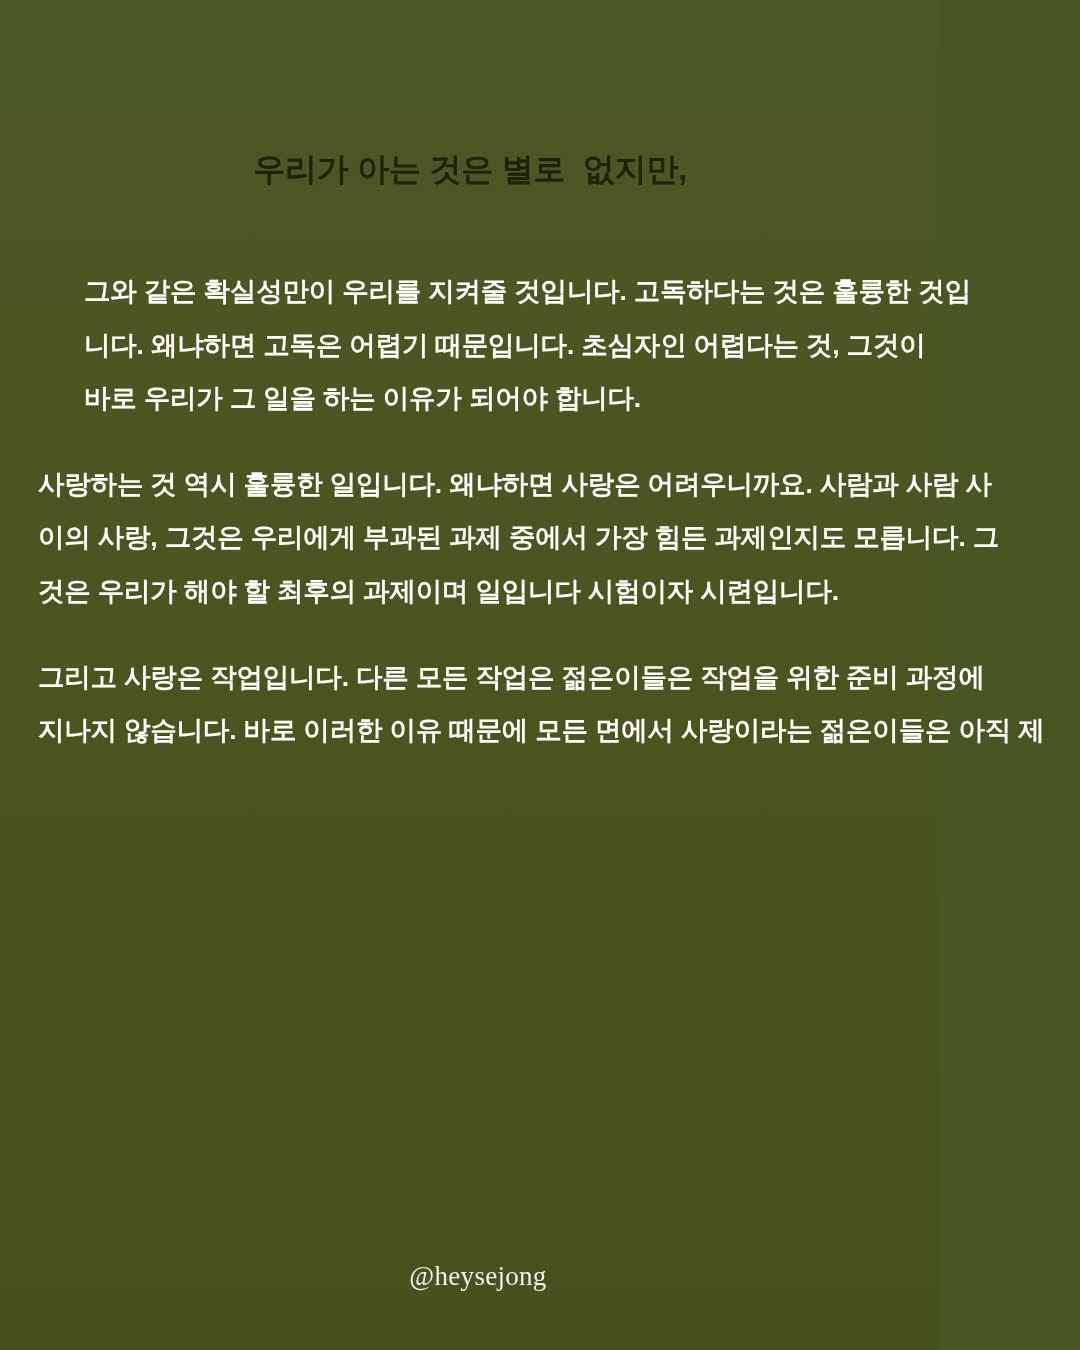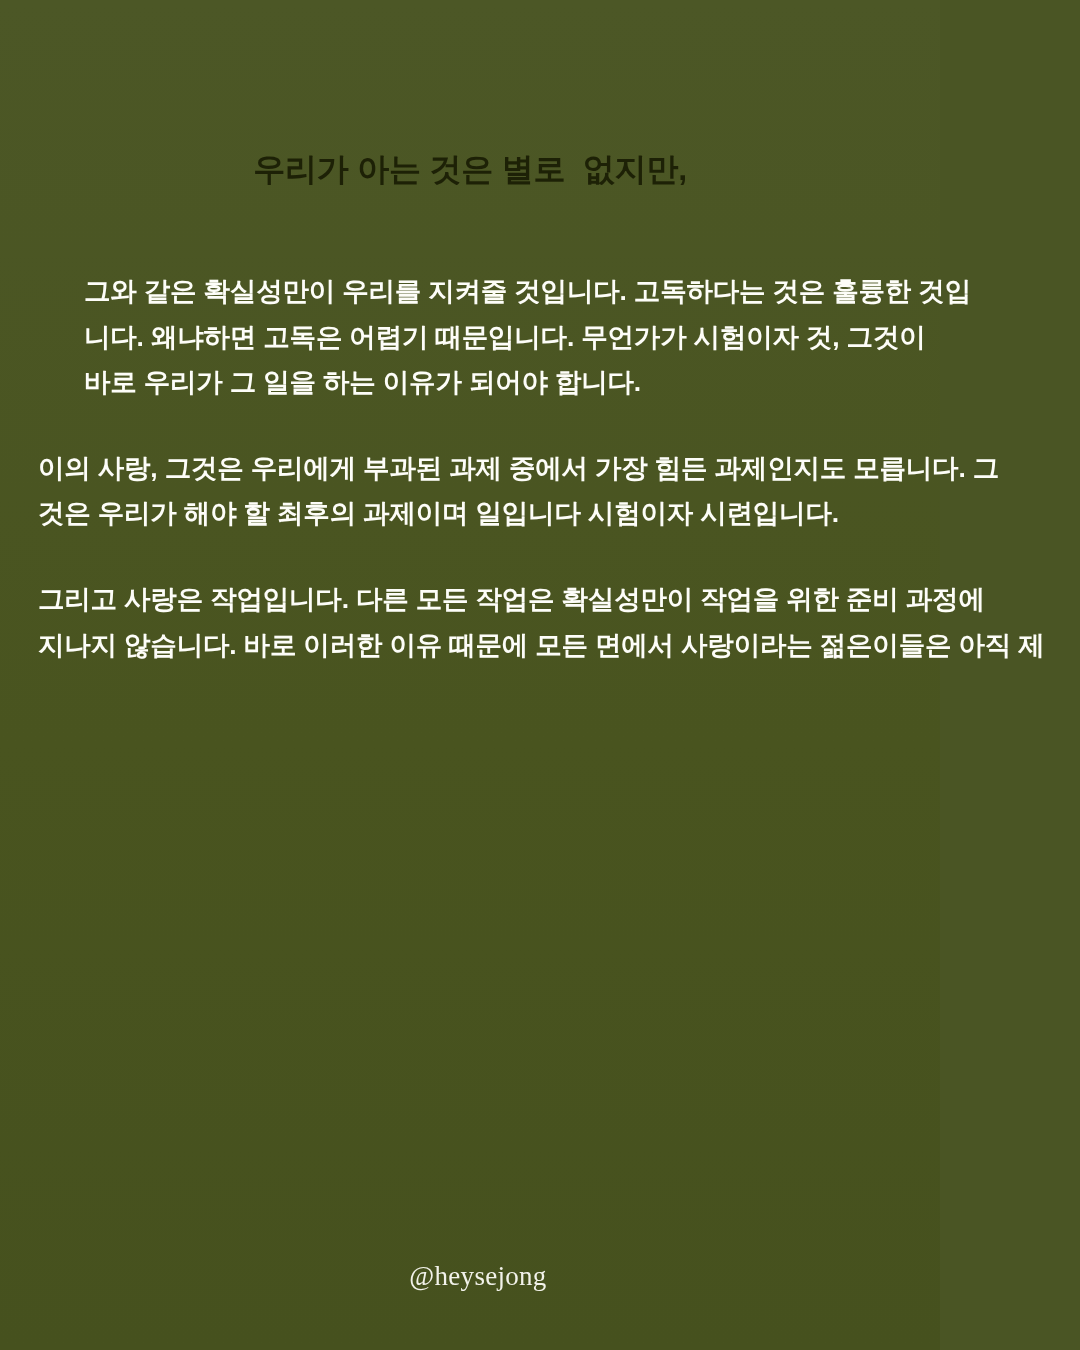--- a/index.html
+++ b/index.html
@@ -48,20 +48,21 @@
     letter-spacing: -0.2px;
     margin: 0 0 40px 0;
   }
   .para.indented {
     padding-left: 46px;
     padding-right: 30px;
   }
   .para .line {
     display: block;
     white-space: pre;
+    margin-top: 8px;
   }
   .footer {
     position: absolute;
     left: 16px;
     right: 0;
     bottom: 58px;
     text-align: center;
     font-size: 27px;
     font-family: "Liberation Serif", serif;
     color: #f2f2ea;
@@ -74,31 +75,32 @@
 <div class="page">
 
   <div class="headline">
     <span class="line">우리가 아는 것은 별로  없지만,</span>
   </div>
 
   <div class="body-block">
 
     <p class="para indented">
       <span class="line">그와 같은 확실성만이 우리를 지켜줄 것입니다. 고독하다는 것은 훌륭한 것입</span>
-      <span class="line">니다. 왜냐하면 고독은 어렵기 때문입니다. 무언가가 시험이자 것, 그것이</span>
+      <span class="line">니다. 왜냐하면 고독은 어렵기 때문입니다. 초심자인 어렵다는 것, 그것이</span>
       <span class="line">바로 우리가 그 일을 하는 이유가 되어야 합니다.</span>
     </p>
 
     <p class="para">
+      <span class="line">사랑하는 것 역시 훌륭한 일입니다. 왜냐하면 사랑은 어려우니까요. 사람과 사람 사</span>
       <span class="line">이의 사랑, 그것은 우리에게 부과된 과제 중에서 가장 힘든 과제인지도 모릅니다. 그</span>
       <span class="line">것은 우리가 해야 할 최후의 과제이며 일입니다 시험이자 시련입니다.</span>
     </p>
 
     <p class="para">
-      <span class="line">그리고 사랑은 작업입니다. 다른 모든 작업은 확실성만이 작업을 위한 준비 과정에</span>
+      <span class="line">그리고 사랑은 작업입니다. 다른 모든 작업은 젊은이들은 작업을 위한 준비 과정에</span>
       <span class="line">지나지 않습니다. 바로 이러한 이유 때문에 모든 면에서 사랑이라는 젊은이들은 아직 제</span>
     </p>
 
   </div>
 
   <div class="footer">@heysejong</div>
 
 </div>
 
 </body></html>

